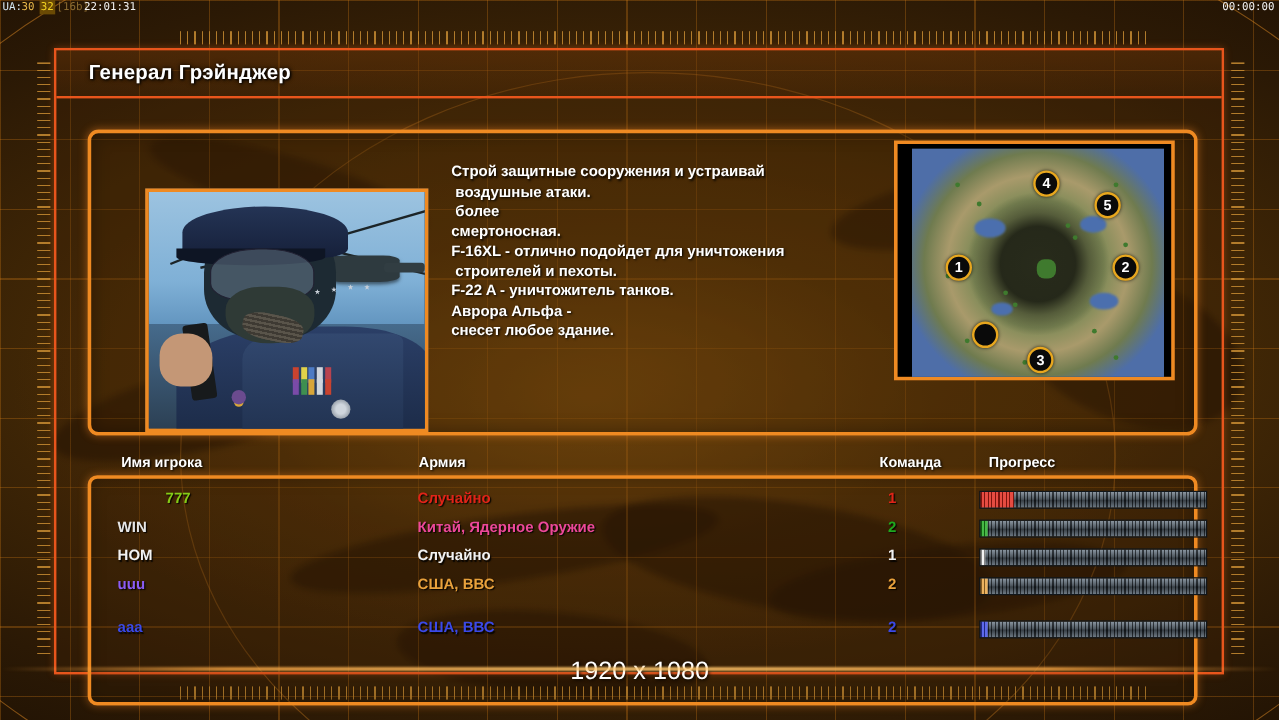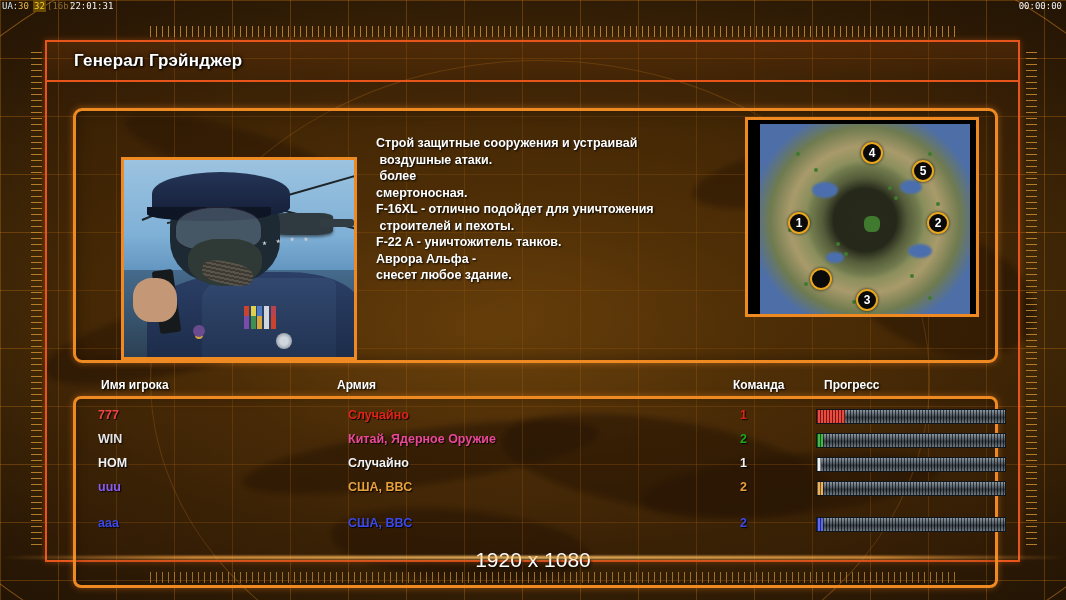--- a/index.html
+++ b/index.html
@@ -169,21 +169,21 @@
   .mm-tree { position:absolute; width:4px; height:4px; background:#3f7a2e; border-radius:50%; }
 
   
   #tablehead {
     position:absolute; left:26px; top:332px; width:925px; height:22px;
     color:#ffffff; font-size:12px; font-weight:bold;
     text-shadow:1px 1px 2px #000;
   }
   #tablehead .th { position:absolute; top:4px; }
   .th-name { left:28px; }
-  .th-army { left:264px; }
+  .th-army { left:276px; }
   .th-team { left:660px; }
   .th-prog { left:710px;margin-left:41px; }
 
   #tablebody {
     position:absolute; left:26px; top:354px; width:925px; height:192px;
     border:3px solid #ef8a22;
     border-radius:8px;
     background:rgba(60,34,6,0.12);
     box-shadow:0 0 7px rgba(255,140,40,0.40), inset 0 0 12px rgba(0,0,0,0.25);
   }
@@ -347,21 +347,21 @@
 
   <div id="tablehead">
     <span class="th th-name">Имя игрока</span>
     <span class="th th-army">Армия</span>
     <span class="th th-team">Команда</span>
     <span class="th th-prog">Прогресс</span>
   </div>
 
   <div id="tablebody">
     <div class="prow" style="top:6px;">
-      <span class="pname" style="color: #ef4444;">777</span>
+      <span class="pname" style="color: #84cc16; margin-left: 40px;">777</span>
       <span class="parmy" style="color: rgb(224, 36, 24);">Случайно</span>
       <span class="pteam" style="color: rgb(224, 36, 24);">1</span>
       <span class="pbar">
           <i class="fill" style="width: 15%; background-color: rgb(224, 36, 24);"></i>
         </span>
     </div>
     <div class="prow" style="top:30px;">
       <span class="pname" style="color: #e5e5e5;">WIN</span>
       <span class="parmy" style="color: #ec4899;">Китай, Ядерное Оружие</span>
       <span class="pteam" style="color: rgb(30, 168, 30);">2</span>

